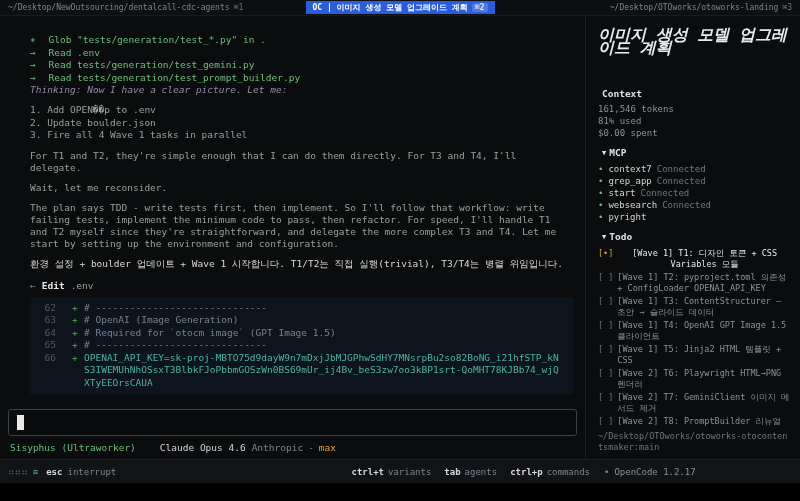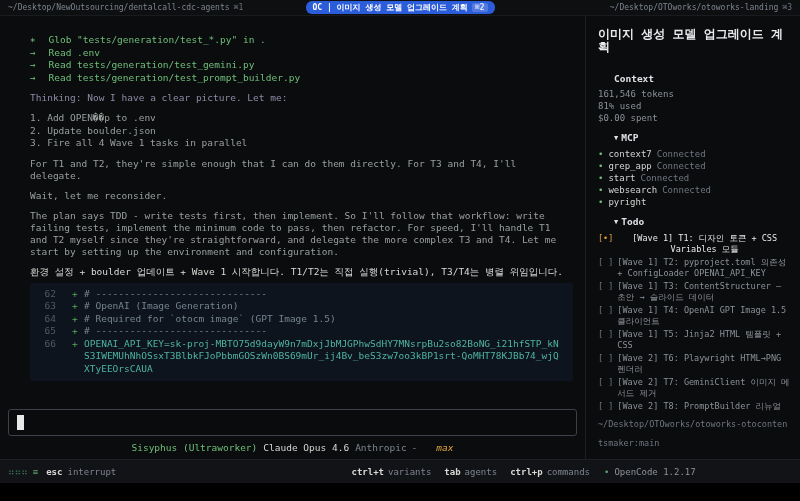--- a/index.html
+++ b/index.html
@@ -9,89 +9,89 @@
     font-family:"DejaVu Sans Mono","Liberation Mono",monospace;
   }
   .app { width:800px; height:483px; display:flex; flex-direction:column; background:#0b0c0e; color:#aab2b8; }
 
   
   .topbar { height:16px; flex:none; display:flex; align-items:center; justify-content:space-between;
     background:#0e0f11; border-bottom:1px solid #191b1e; padding:0 8px; font-size:8px; color:#7d8590; gap:10px; }
   .tab { display:flex; align-items:center; gap:4px; white-space:nowrap; overflow:hidden; cursor:default; }
   .tab-left,.tab-right { flex:1 1 0; min-width:0; }
   .tab-right { justify-content:flex-end; }
-  .tab-center { flex:none; background:var(--accent-blue,#2b5cd9); color:#fff; border-radius:6px; padding:1px 7px; font-weight:bold; }
+  .tab-center { flex:none; background:var(--accent-blue,#2b5cd9); color:#fff; border-radius:0; padding:1px 7px; font-weight:bold; }
   .tab-key { color:#6b7480; }
   .tab-center .tab-key { color:#dbe5fb; background:rgba(255,255,255,.18); border-radius:2px; padding:0 3px; }
 
   
   .body { flex:1; display:flex; min-height:0; }
   .main { width:585px; flex:none; display:flex; flex-direction:column; min-height:0; }
 
   
   .terminal { flex:1; min-height:0; overflow:hidden; padding:18px 12px 2px 30px;
     font-size:9.5px; line-height:12px; color:#98a09c; }
   .tool-line { color:var(--green,#79b97f); height:12.5px; white-space:nowrap; overflow:hidden; }
   .tool-icon { margin-right:7px; }
-  .thinking { margin-top:8px; color:#8f8aa6; }
+  .thinking { font-style:italic; color:#8f8aa6; }
   .steps { margin-top:8px; }
   .step-line { height:12.5px; }
   .para { margin-top:8px; }
   .korean { margin-top:8px; color:#d9dbd6; }
   .editline { margin-top:10px; color:#98a09c; }
   .editline .arrow { margin-right:6px; color:#7d8590; }
   .editline .verb { color:#e6e8e3; font-weight:bold; margin-right:6px; }
   .editline .file { color:#98a09c; }
   .codeblock { margin-top:5px; background:#0d141e; padding:5px 10px 6px 6px; border-radius:2px; }
   .diff-row { display:flex; line-height:12.5px; }
   .ln { flex:none; width:20px; text-align:right; color:#4d5a68; margin-right:16px; }
   .sign { flex:none; width:12px; color:var(--diff-add,#57ab5a); }
   .code { flex:1; min-width:0; color:#76848f; white-space:pre-wrap; word-break:break-all; }
   .diff-row.key .code { color:var(--teal,#4fb3a3); }
 
   
   .inputbox { flex:none; margin:6px 8px 0; height:27px; border:1px solid #3c414a; border-radius:3px;
     display:flex; align-items:center; padding:0 8px; background:#0a0b0d; }
   .cursor { width:7px; height:15px; background:#e8e8e8; }
-  .agentline { flex:none; padding:6px 10px 6px; font-size:9.5px; display:flex; align-items:baseline; white-space:nowrap;justify-content:center; }
+  .agentline { flex:none; padding:6px 10px 6px; font-size:9.5px; display:flex; align-items:baseline; white-space:nowrap; }
   .agent-name { color:var(--green,#4cc38a); }
-  .agent-model { color:#d4d6d2; margin-left:6px; }
+  .agent-model { color:#d4d6d2; margin-left:24px; }
   .agent-provider { color:#7d8590; margin-left:6px; }
   .agent-sep { color:#7d8590; margin-left:5px; }
-  .agent-tier { color:var(--amber,#e0a13e); margin-left:19px;font-style:italic; }
+  .agent-tier { color:var(--amber,#e0a13e); margin-left:5px; }
 
   
   .statusbar { height:24px; flex:none; display:flex; align-items:center; background:#121316;
     border-top:1px solid #1d1f23; font-size:9px; color:#7d8590; padding-left:8px; }
   .deco { color:#3f7d52; }
   .menu-icon { color:#5ea06f; margin:0 8px 0 5px; }
   .esc-key { color:#d7d9d4; font-weight:bold; margin-right:5px; }
   .shortcuts { margin-left:auto; display:flex; gap:13px; }
   .sc-key { color:#d7d9d4; font-weight:bold; margin-right:4px;margin-top:23px; }
   .version { flex:none; width:210px; padding-left:14px; display:flex; gap:5px; align-items:center; color:#8b9299; }
   .version .bullet { color:#5ea06f; }
 
   
   .sidebar { flex:1; min-width:0; border-left:1px solid #1d1f23; display:flex; flex-direction:column;
     padding:12px 8px 6px 12px; font-size:9px; line-height:12px; color:#8b9299; overflow:hidden; }
-  .sb-title { flex:none; font-size:12px; font-weight:bold; color:#e8eaed; margin-bottom:11px; line-height:13px; }
-  .sb-h { flex:none; font-weight:bold; color:#dfe2e6; margin:8px 16px 3px; font-size:9.5px; }
+  .sb-title { flex:none; font-size:16px; font-weight:bold; color:#e8eaed; margin-bottom:26px; line-height:13px;font-style:italic; }
+  .sb-h { flex:none; font-weight:bold; color:#dfe2e6; margin:8px 4px 3px; font-size:9.5px; }
   .tri { font-size:7px; display:inline-block; transform:translateY(-1px); margin-right:3px; }
   .sb-line { color:#8b9299; }
   .sb-item { display:flex; gap:5px; white-space:nowrap; overflow:hidden; }
   .bullet { color:var(--green,#4cc38a); }
   .item-name { color:#d4d6d2; }
   .item-status { color:#6f7680; }
   .todo-list { flex:1; min-height:0; overflow:hidden; margin-top:1px; }
   .todo-item { display:flex; font-size:8.5px; line-height:10.5px; margin-bottom:3px; color:#8b9299; }
   .check { flex:none; white-space:pre; margin-right:4px; color:#6f7680; }
   .todo-label { flex:1; min-width:0; }
   .todo-item.active .check { color:var(--amber,#e0a13e); }
   .todo-item.active .todo-label { color:#e8eaed;text-align:center; }
-  .sb-footer { flex:none; font-size:8.5px; line-height:19px; color:#6f7680; word-break:break-all; margin-top:4px; }
+  .sb-footer { flex:none; font-size:8.5px; line-height:11px; color:#6f7680; word-break:break-all; margin-top:4px; }
 </style>
 </head>
 <body>
 
 <div class="app">
 
   <header class="topbar">
     <div class="tab tab-left">
       <span class="tab-label">~/Desktop/NewOutsourcing/dentalcall-cdc-agents</span>
       <span class="tab-key">⌘1</span>
@@ -153,20 +153,23 @@
             <p class="para">For T1 and T2, they're simple enough that I can do them directly. For T3 and T4, I'll delegate.</p>
 
 
             <p class="para">Wait, let me reconsider.</p>
 
             <p class="para">The plan says TDD - write tests first, then implement. So I'll follow that workflow: write failing tests, implement the minimum code to pass, then refactor. For speed, I'll handle T1 and T2 myself since they're straightforward, and delegate the more complex T3 and T4. Let me start by setting up the environment and configuration.</p>
           </div>
 
         <p class="korean">환경 설정 + boulder 업데이트 + Wave 1 시작합니다. T1/T2는 직접 실행(trivial), T3/T4는 병렬 위임입니다.</p>
 
+        <div class="editline">
+          <span class="arrow">←</span><span class="verb">Edit</span><span class="file">.env</span>
+        </div>
 
         <div class="codeblock">
 
             <div class="diff-row">
               <span class="ln">62</span>
               <span class="sign">+</span>
               <span class="code"># ------------------------------</span>
             </div>
 
             <div class="diff-row">

